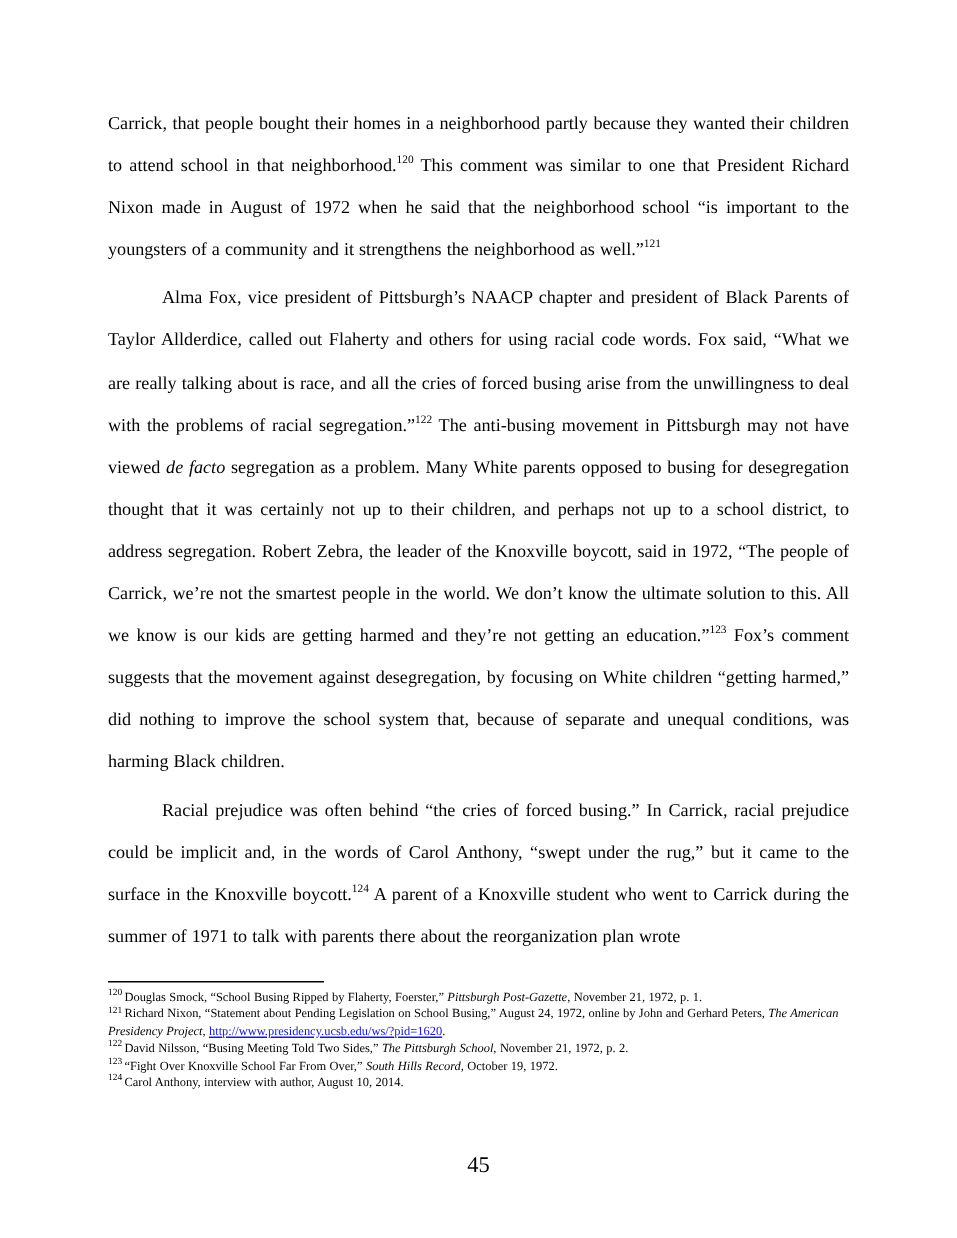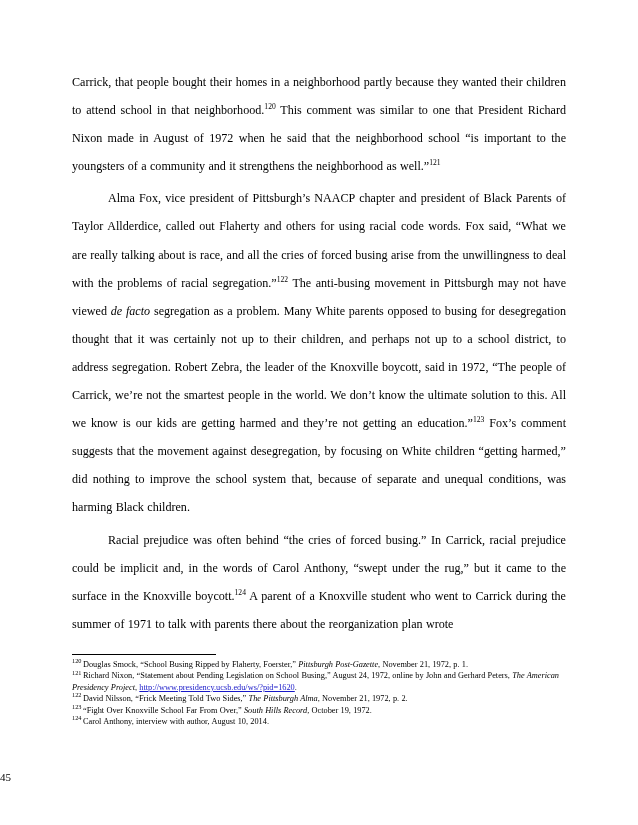--- a/index.html
+++ b/index.html
@@ -81,42 +81,42 @@
   }
   .fn-link {
     color: #1818c8;
     text-decoration: underline;
   }
   .page-number {
     position: absolute;
     left: 0;
     top: 770px;
     width: 638px;
-    text-align: left;
-    font-size: 11px;
+    text-align: center;
+    font-size: 15px;
     line-height: 14px;
   }
 </style>
 </head>
 <body>
 
 <div class="page">
 
   <div class="body-area" id="body-area">
       <p class="para"><span>Carrick, that people bought their homes in a neighborhood partly because they wanted their children to attend school in that neighborhood.</span><sup class="fn">120</sup><span>  This comment was similar to one that President Richard Nixon made in August of 1972 when he said that the neighborhood school “is important to the youngsters of a community and it strengthens the neighborhood as well.”</span><sup class="fn">121</sup></p>
       <p class="para indent"><span>Alma Fox, vice president of Pittsburgh’s NAACP chapter and president of Black Parents of Taylor Allderdice, called out Flaherty and others for using racial code words.  Fox said, “What we are really talking about is race, and all the cries of forced busing arise from the unwillingness to deal with the problems of racial segregation.”</span><sup class="fn">122</sup><span>  The anti-busing movement in Pittsburgh may not have viewed </span><i>de facto</i><span> segregation as a problem.  Many White parents opposed to busing for desegregation thought that it was certainly not up to their children, and perhaps not up to a school district, to address segregation.  Robert Zebra, the leader of the Knoxville boycott, said in 1972, “The people of Carrick, we’re not the smartest people in the world.  We don’t know the ultimate solution to this.  All we know is our kids are getting harmed and they’re not getting an education.”</span><sup class="fn">123</sup><span>  Fox’s comment suggests that the movement against desegregation, by focusing on White children “getting harmed,” did nothing to improve the school system that, because of separate and unequal conditions, was harming Black children.</span></p>
       <p class="para indent last-line-left"><span>Racial prejudice was often behind “the cries of forced busing.”  In Carrick, racial prejudice could be implicit and, in the words of Carol Anthony, “swept under the rug,” but it came to the surface in the Knoxville boycott.</span><sup class="fn">124</sup><span>  A parent of a Knoxville student who went to Carrick during the summer of 1971 to talk with parents there about the reorganization plan wrote</span></p>
     </div>
 
   <div class="footnotes">
     <hr class="fn-rule">
     <div id="footnote-list">
         <p class="fn-item"><span class="fn-num">120</span><span>Douglas Smock, “School Busing Ripped by Flaherty, Foerster,” </span><i>Pittsburgh Post-Gazette</i><span>, November 21, 1972, p. 1.</span></p>
         <p class="fn-item"><span class="fn-num">121</span><span>Richard Nixon, “Statement about Pending Legislation on School Busing,” August 24, 1972, online by John and Gerhard Peters, </span><i>The American Presidency Project</i><span>, </span><a class="fn-link" href="#" style="color: rgb(24, 24, 200);">http://www.presidency.ucsb.edu/ws/?pid=1620</a><span>.</span></p>
-        <p class="fn-item"><span class="fn-num">122</span><span>David Nilsson, “Frick Meeting Told Two Sides,” </span><i>The Pittsburgh Alma</i><span>, November 21, 1972, p. 2.</span></p>
+        <p class="fn-item"><span class="fn-num">122</span><span>David Nilsson, “Busing Meeting Told Two Sides,” </span><i>The Pittsburgh School</i><span>, November 21, 1972, p. 2.</span></p>
         <p class="fn-item"><span class="fn-num">123</span><span>“Fight Over Knoxville School Far From Over,” </span><i>South Hills Record</i><span>, October 19, 1972.</span></p>
         <p class="fn-item"><span class="fn-num">124</span><span>Carol Anthony, interview with author, August 10, 2014.</span></p>
       </div>
   </div>
 
   <div class="page-number">45</div>
 
 </div>
 
 </body></html>

